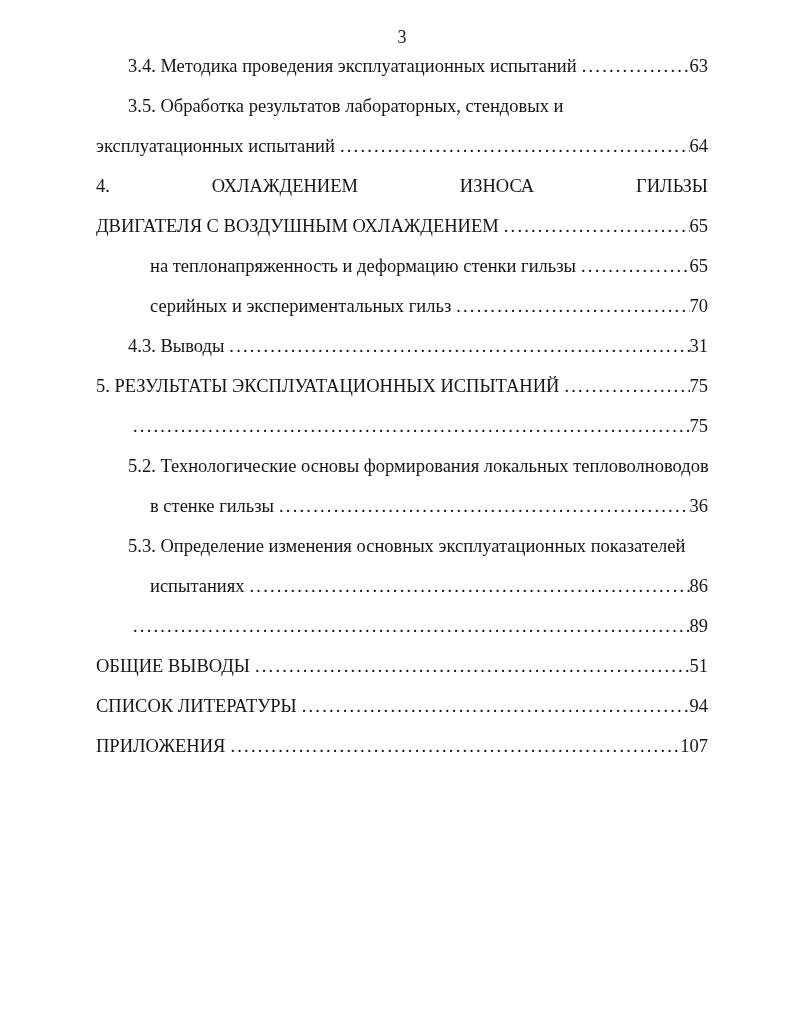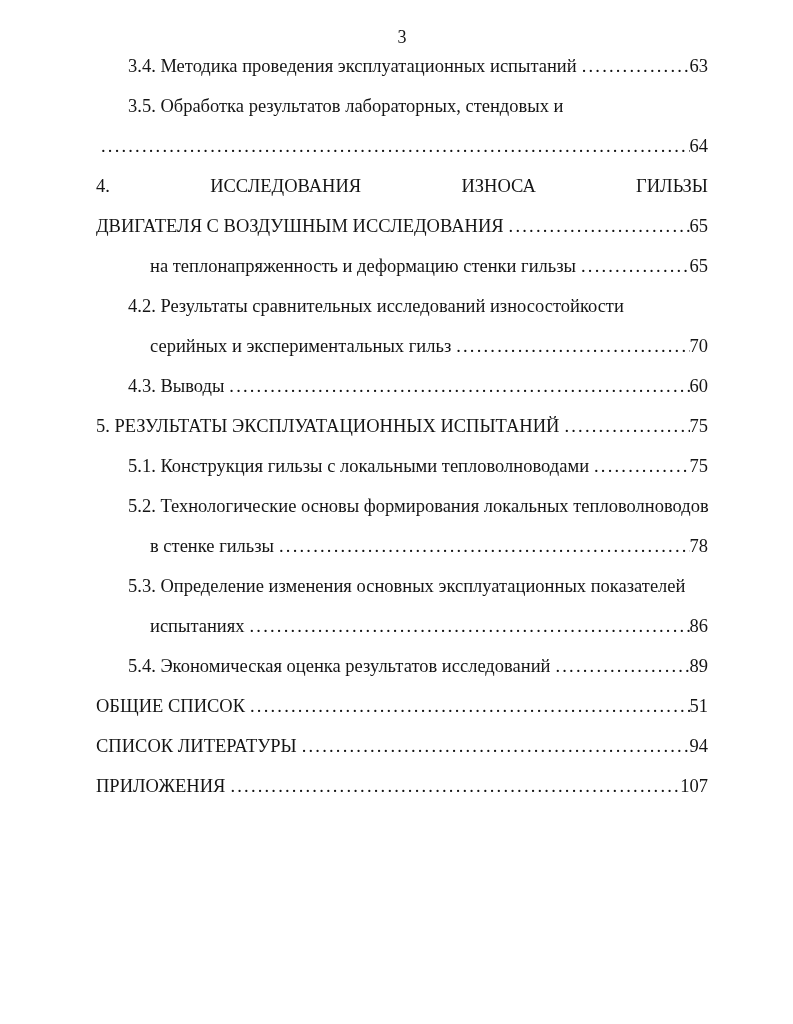--- a/index.html
+++ b/index.html
@@ -61,85 +61,81 @@
     <div class="toc" id="toc">
         <div class="row ind-1">
           <span class="text">3.4. Методика проведения эксплуатационных испытаний</span>
           <span class="leader">........................................................................................................................................................................................................</span>
           <span class="pagenum">63</span>
         </div>
         <div class="row ind-1">
           <span class="text">3.5. Обработка результатов лабораторных, стендовых и</span>
         </div>
         <div class="row ind-0">
+          <span class="text">эксплуатационных испытаний</span>
           <span class="leader">........................................................................................................................................................................................................</span>
           <span class="pagenum">64</span>
         </div>
         <div class="row ind-0 justify">
           <span class="word">4.</span>
-          <span class="word">ИССЛЕДОВАНИЯ</span>
+          <span class="word">ОХЛАЖДЕНИЕМ</span>
           <span class="word">ИЗНОСА</span>
           <span class="word">ГИЛЬЗЫ</span>
         </div>
         <div class="row ind-0">
-          <span class="text">ДВИГАТЕЛЯ С ВОЗДУШНЫМ ИССЛЕДОВАНИЯ</span>
+          <span class="text">ДВИГАТЕЛЯ С ВОЗДУШНЫМ ОХЛАЖДЕНИЕМ</span>
           <span class="leader">........................................................................................................................................................................................................</span>
           <span class="pagenum">65</span>
         </div>
         <div class="row ind-2">
           <span class="text">на теплонапряженность и деформацию стенки гильзы</span>
           <span class="leader">........................................................................................................................................................................................................</span>
           <span class="pagenum">65</span>
-        </div>
-        <div class="row ind-1">
-          <span class="text">4.2. Результаты сравнительных исследований износостойкости</span>
         </div>
         <div class="row ind-2">
           <span class="text">серийных и экспериментальных гильз</span>
           <span class="leader">........................................................................................................................................................................................................</span>
           <span class="pagenum">70</span>
         </div>
         <div class="row ind-1">
           <span class="text">4.3. Выводы</span>
           <span class="leader">........................................................................................................................................................................................................</span>
-          <span class="pagenum">60</span>
+          <span class="pagenum">31</span>
         </div>
         <div class="row ind-0">
           <span class="text">5. РЕЗУЛЬТАТЫ ЭКСПЛУАТАЦИОННЫХ ИСПЫТАНИЙ</span>
           <span class="leader">........................................................................................................................................................................................................</span>
           <span class="pagenum">75</span>
         </div>
         <div class="row ind-1">
-          <span class="text">5.1. Конструкция гильзы с локальными тепловолноводами</span>
           <span class="leader">........................................................................................................................................................................................................</span>
           <span class="pagenum">75</span>
         </div>
         <div class="row ind-1">
           <span class="text">5.2. Технологические основы формирования локальных тепловолноводов</span>
         </div>
         <div class="row ind-2">
           <span class="text">в стенке гильзы</span>
           <span class="leader">........................................................................................................................................................................................................</span>
-          <span class="pagenum">78</span>
+          <span class="pagenum">36</span>
         </div>
         <div class="row ind-1">
           <span class="text">5.3. Определение изменения основных эксплуатационных показателей</span>
         </div>
         <div class="row ind-2">
           <span class="text">испытаниях</span>
           <span class="leader">........................................................................................................................................................................................................</span>
           <span class="pagenum">86</span>
         </div>
         <div class="row ind-1">
-          <span class="text">5.4. Экономическая оценка результатов исследований</span>
           <span class="leader">........................................................................................................................................................................................................</span>
           <span class="pagenum">89</span>
         </div>
         <div class="row ind-0">
-          <span class="text">ОБЩИЕ СПИСОК</span>
+          <span class="text">ОБЩИЕ ВЫВОДЫ</span>
           <span class="leader">........................................................................................................................................................................................................</span>
           <span class="pagenum">51</span>
         </div>
         <div class="row ind-0">
           <span class="text">СПИСОК ЛИТЕРАТУРЫ</span>
           <span class="leader">........................................................................................................................................................................................................</span>
           <span class="pagenum">94</span>
         </div>
         <div class="row ind-0">
           <span class="text">ПРИЛОЖЕНИЯ</span>

